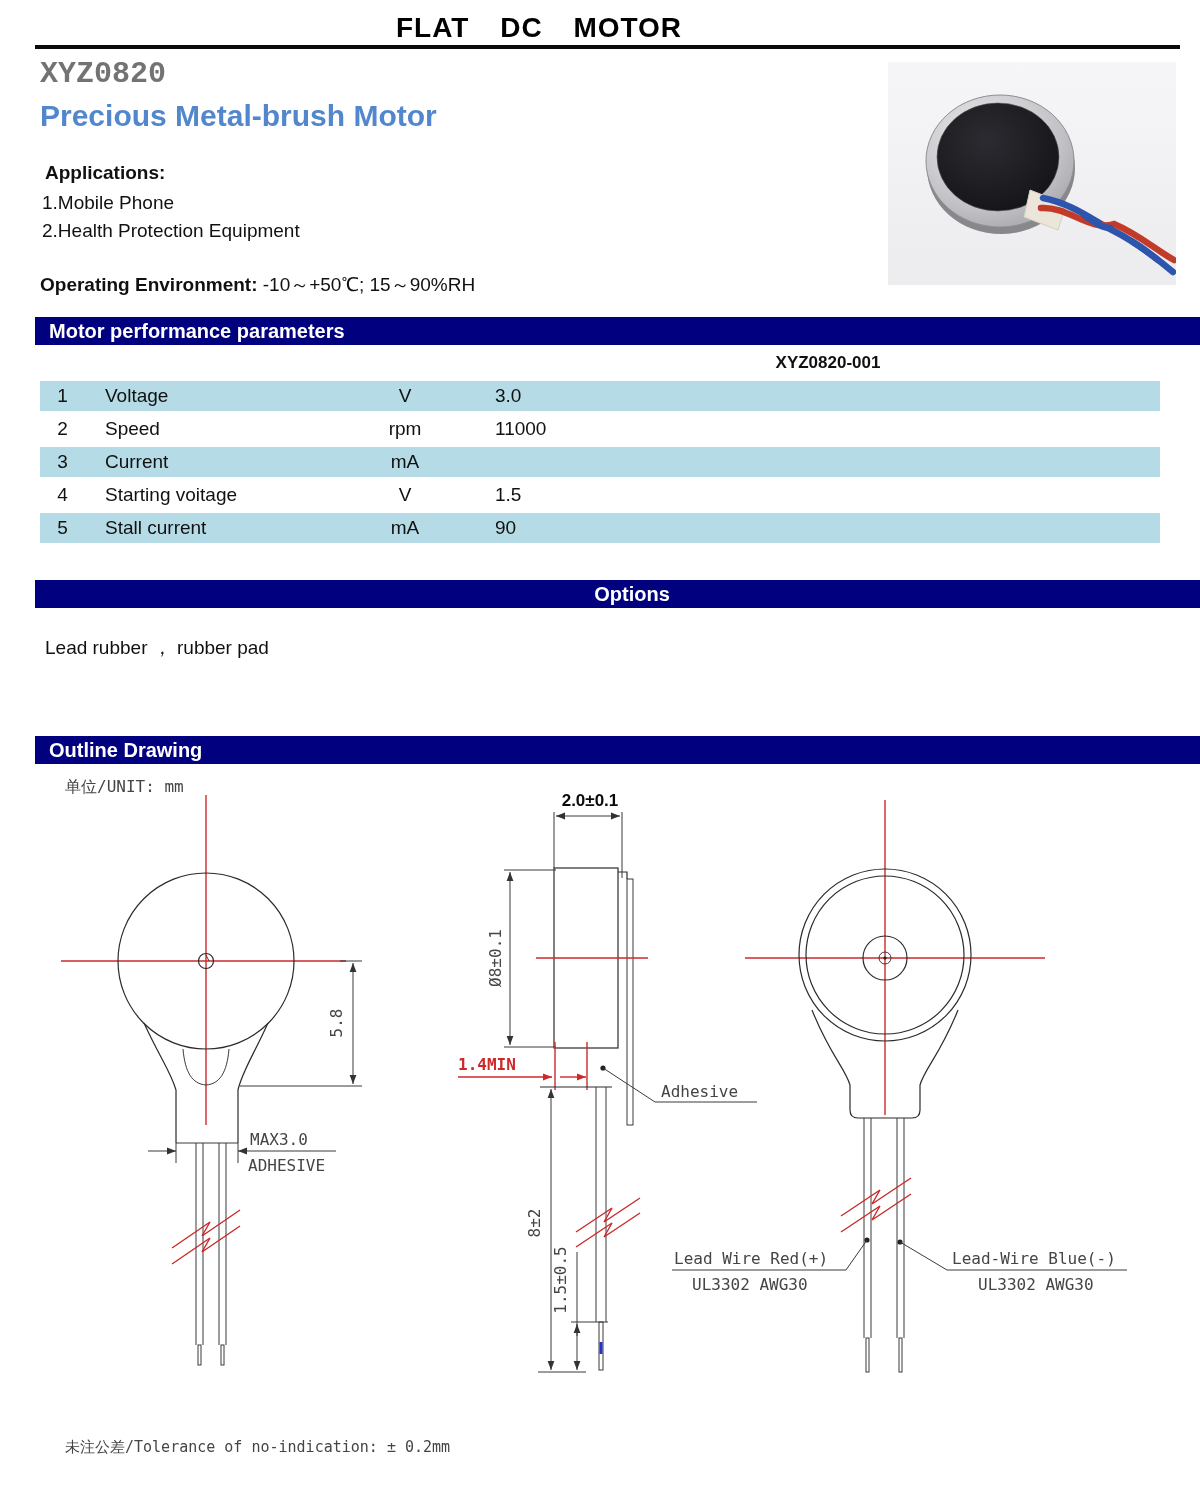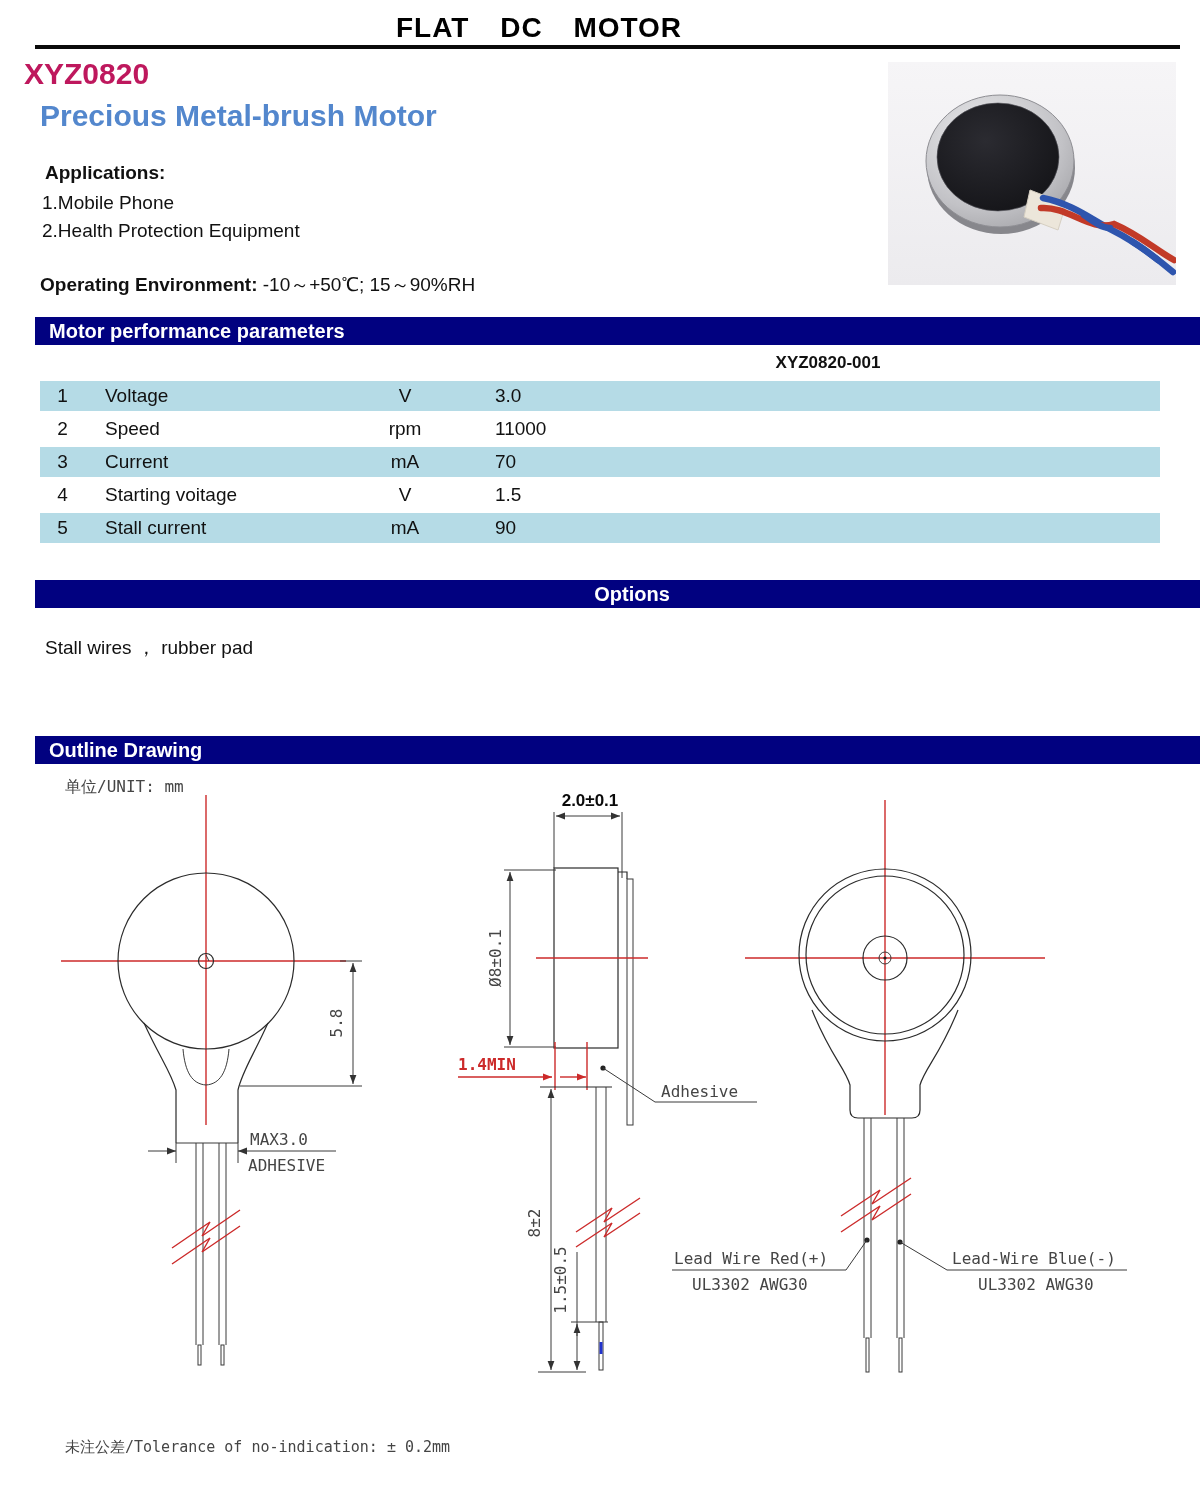--- a/index.html
+++ b/index.html
@@ -3,21 +3,21 @@
 <meta charset="utf-8">
 <style>
   html,body{margin:0;padding:0;background:#fff;}
   .page{position:relative;width:1200px;height:1497px;background:#ffffff;
         font-family:"Liberation Sans", sans-serif;color:#111;overflow:hidden;}
 
   .doc-title{position:absolute;left:0;top:12px;width:1078px;text-align:center;
              font-size:28px;font-weight:bold;letter-spacing:1px;word-spacing:22px;color:#000;}
   .title-rule{position:absolute;left:35px;top:45px;width:1145px;height:4px;background:#0a0a0a;}
 
-  .model-heading{position:absolute;left:24px;top:57px;font-size:30px;font-weight:bold;color:#be185d;}
+  .model-heading{position:absolute;left:40px;top:57px;font-size:30px;font-weight:bold;color:#737373;font-family:Liberation Mono, monospace;}
   .sub-heading{position:absolute;left:40px;top:99px;font-size:30px;font-weight:bold;color:#5387cd;}
 
   .apps-label{position:absolute;left:45px;top:162px;font-size:19px;font-weight:bold;}
   .app-item{position:absolute;left:42px;font-size:19px;}
   .app-1{top:192px;text-align:center;} .app-2{top:220px;}
 
   .op-env{position:absolute;left:40px;top:272px;font-size:19px;}
   .op-env .b{font-weight:bold;}
 
   .banner{position:absolute;left:35px;width:1180px;height:28px;background:#010180;
@@ -119,38 +119,37 @@
     <div class="trow">
       <div class="c-no">2</div>
       <div class="c-name">Speed</div>
       <div class="c-unit">rpm</div>
       <div class="c-val">11000</div>
     </div>
     <div class="trow alt">
       <div class="c-no">3</div>
       <div class="c-name">Current</div>
       <div class="c-unit">mA</div>
-      <div class="c-val">70</div>
     </div>
     <div class="trow">
       <div class="c-no">4</div>
       <div class="c-name">Starting voitage</div>
       <div class="c-unit">V</div>
       <div class="c-val">1.5</div>
     </div>
     <div class="trow alt">
       <div class="c-no">5</div>
       <div class="c-name">Stall current</div>
       <div class="c-unit">mA</div>
       <div class="c-val">90</div>
     </div>
   </div>
 
   <div class="banner banner-2">Options</div>
-  <div class="options-text">Stall wires ， rubber pad</div>
+  <div class="options-text">Lead rubber ， rubber pad</div>
 
   <div class="banner banner-3">Outline Drawing</div>
 
   <svg class="drawing" width="1200" height="747" viewBox="0 750 1200 747">
     <defs>
       <marker id="ab" orient="auto-start-reverse" markerUnits="userSpaceOnUse" markerWidth="10" markerHeight="8" refX="9" refY="4">
         <path d="M0,0.6 L9,4 L0,7.4 z" fill="#333"></path>
       </marker>
       <marker id="ar" orient="auto-start-reverse" markerUnits="userSpaceOnUse" markerWidth="10" markerHeight="8" refX="9" refY="4">
         <path d="M0,0.6 L9,4 L0,7.4 z" fill="#cc2a2a"></path>

